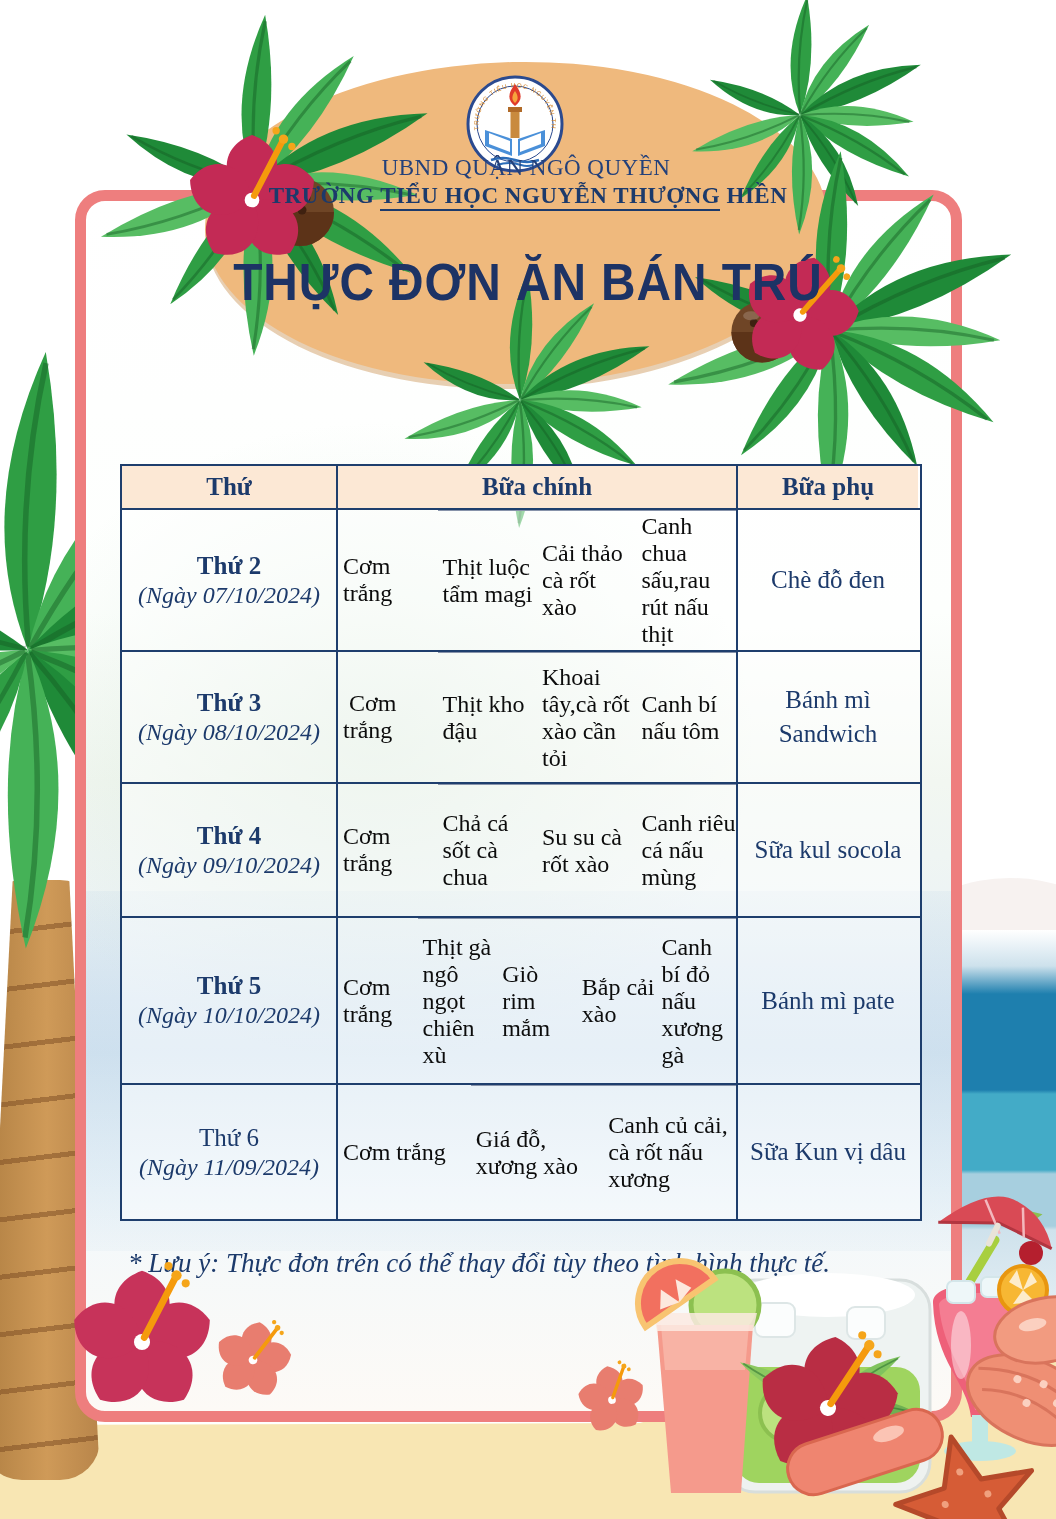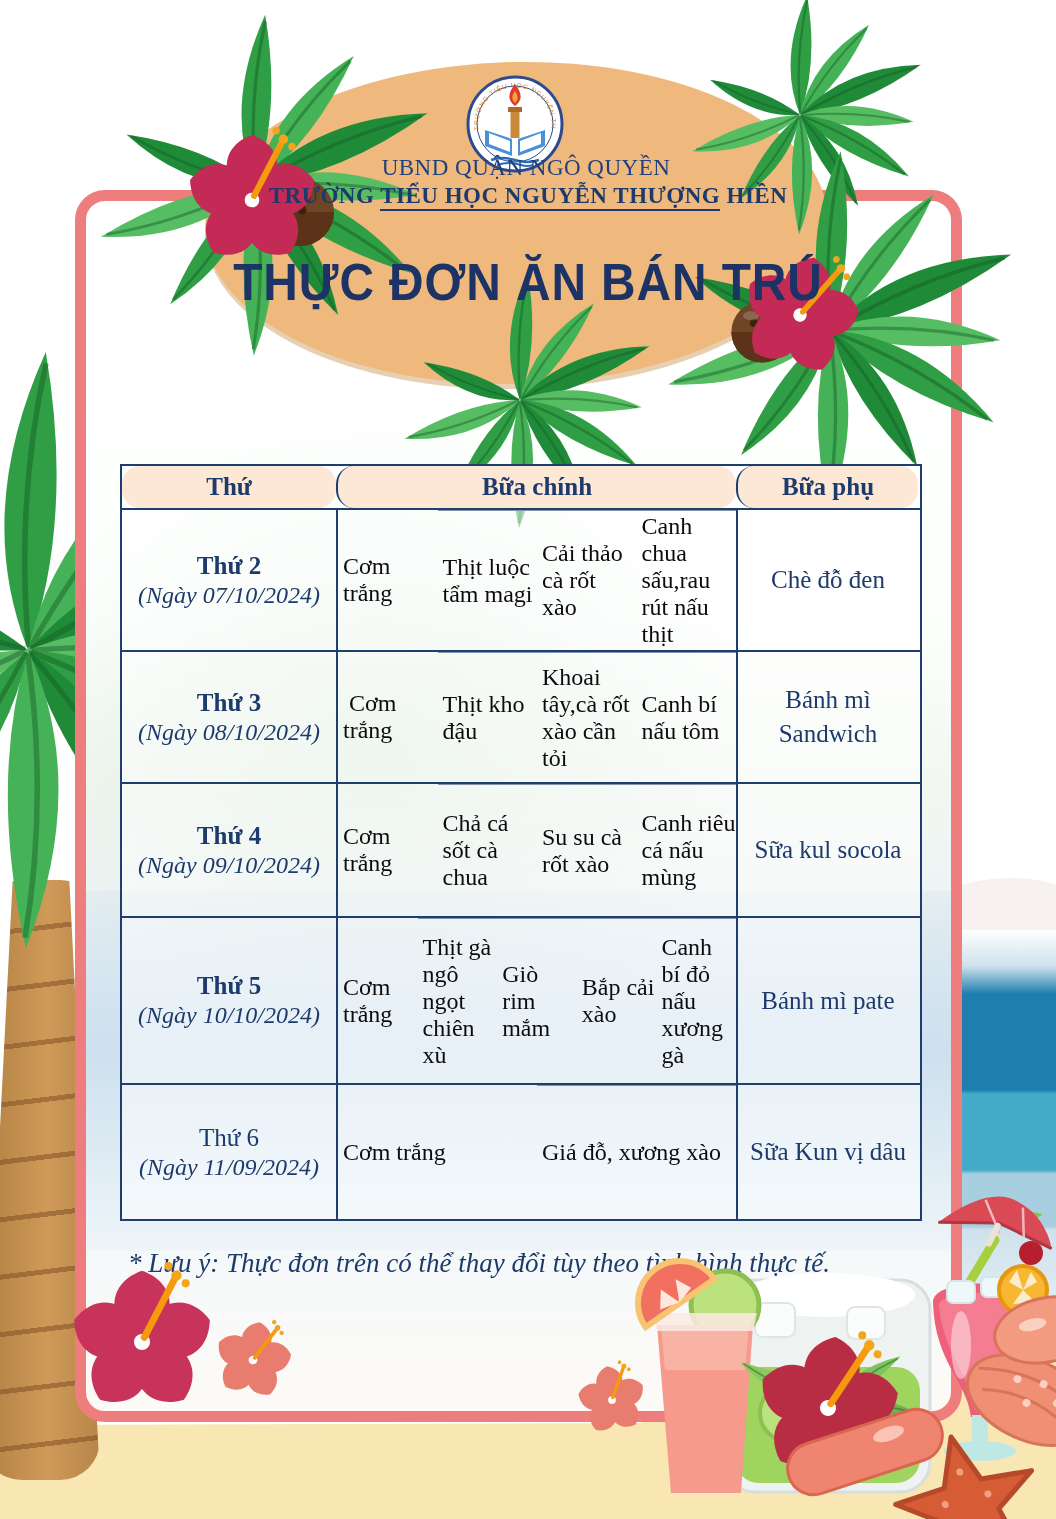--- a/index.html
+++ b/index.html
@@ -30,21 +30,21 @@
         font-family:"Liberation Sans",sans-serif;font-weight:bold;font-size:52px;color:#1d3365;
         letter-spacing:1px;transform:scaleX(.92);}
   .date-range{position:absolute;left:0;width:1036px;top:400px;text-align:center;z-index:6;
         font-size:30px;font-weight:bold;font-style:italic;color:#15335f;}
 
   
   .menu-table{position:absolute;left:120px;top:464px;width:798px;z-index:6;
         border:2.5px solid #1e3e6d;background:rgba(255,255,255,.5);}
   .thead{display:grid;grid-template-columns:214px 400px 182px;}
   .th{height:42px;display:flex;align-items:center;justify-content:center;background:#fce8d5;
-      font-size:25px;font-weight:bold;color:#1c3a6b;border-left:2px solid #1e3e6d;border-radius:18px;}
+      font-size:25px;font-weight:bold;color:#1c3a6b;border-left:2px solid #1e3e6d;}
   .th:first-child{border-left:none;}
   .trow{display:grid;grid-template-columns:214px 400px 182px;border-top:2px solid #1e3e6d;}
   .td{border-left:2px solid #1e3e6d;}
   .td:first-child{border-left:none;}
   .day{display:flex;flex-direction:column;align-items:center;justify-content:center;gap:2px;}
   .day-name{font-size:25px;font-weight:bold;color:#1c3a6b;}
   .trow:last-child .day-name{font-weight:normal;}
   .day-date{font-size:24px;font-style:italic;color:#1c3a6b;}
   .dishes{display:flex;}
   .dish{flex:1;display:flex;align-items:center;padding-left:5px;font-size:24px;color:#0c0c0c;
@@ -232,20 +232,21 @@
           <div class="td side">Bánh mì pate</div>
         </div>
         <div class="trow" style="height: 134px;">
           <div class="td day">
             <div class="day-name">Thứ 6</div>
             <div class="day-date">(Ngày 11/09/2024)</div>
           </div>
           <div class="td dishes">
             <div class="dish">Cơm trắng</div>
             <div class="dish">Giá đỗ, xương xào</div>
+            <div class="dish">Canh củ cải, cà rốt nấu xương</div>
           </div>
           <div class="td side">Sữa Kun vị dâu</div>
         </div>
       </div>
   </div>
 
   <div class="note">* Lưu ý: Thực đơn trên có thể thay đổi tùy theo tình hình thực tế.</div>
 
   <svg class="deco-svg" width="1056" height="1519" style="z-index:7">
 

